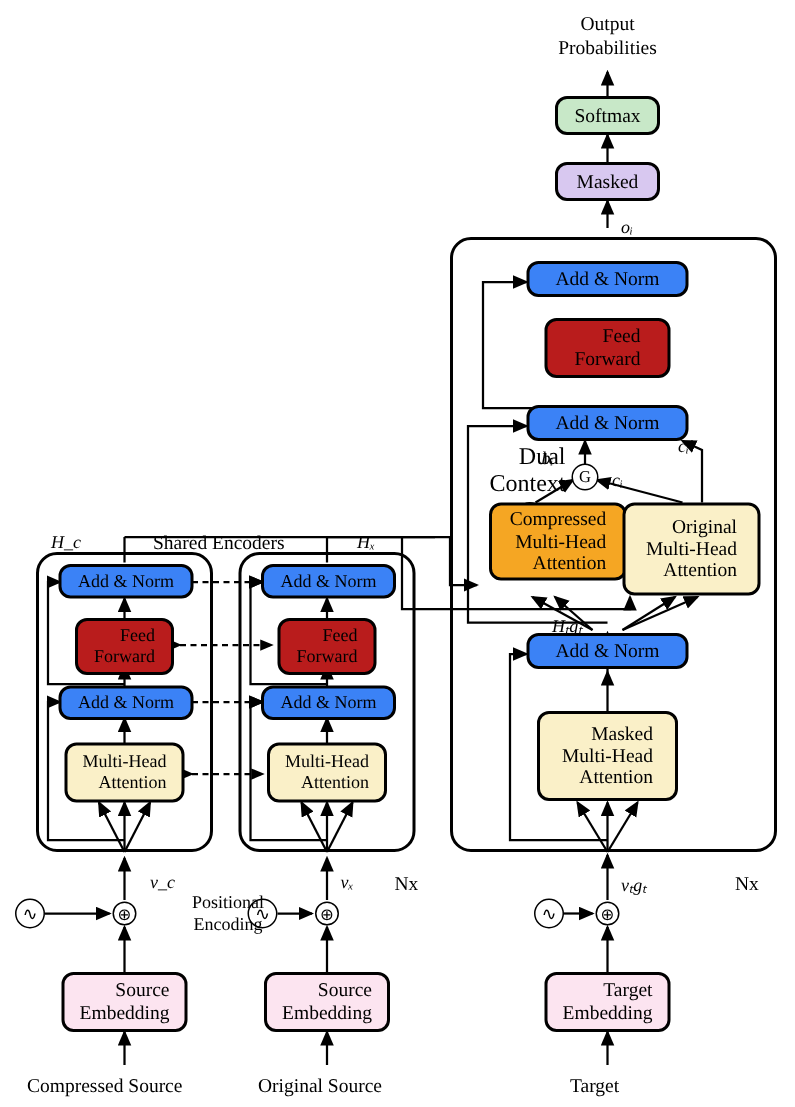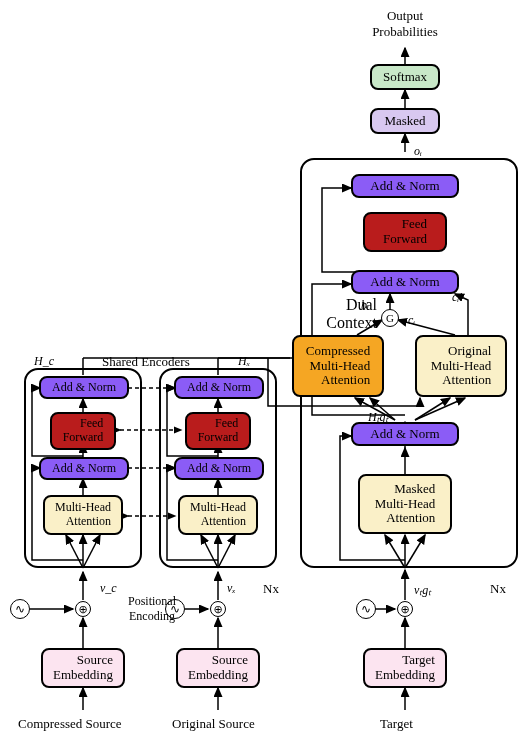--- a/index.html
+++ b/index.html
@@ -17,21 +17,21 @@
     border-radius: 8px;
     display: flex;
     align-items: center;
     justify-content: center;
     text-align: right;
     font-size: 13px;
     line-height: 1.15;
     padding: 6px 4px;
   }
   .embedding { background: #fce4f0; }
-  .addnorm { background: #8b5cf6; }
+  .addnorm { background: #3b82f6; }
   .feedforward { background: #b91c1c; }
   .mha { background: #faf0c8; }
   .compressed-mha { background: #f5a623; }
   .linear { background: #d8c8f0; }
   .softmax { background: #c8e8c8; }
   .outer-box {
     position: absolute;
     border: 2px solid #000;
     border-radius: 14px;
     background: transparent;
@@ -186,21 +186,21 @@
 Forward</div>
 <div class="block addnorm" style="left:351px; top:270px; width:108px; height:24px;">Add &amp; Norm</div>
 
 <div class="label" style="left:302px; top:296px; width:75px; font-size:16px; white-space:pre-line; text-align:right;">Dual Context
 Gate</div>
 <div class="gate-circle" style="left:381px; top:309px;">G</div>
 <div class="label sublabel" style="left:361px; top:298px;">bᵢ</div>
 <div class="label sublabel" style="left:452px; top:290px;text-align:right;">cᵢ′</div>
 <div class="label sublabel" style="left:408px; top:313px;">cᵢ</div>
 
-<div class="block compressed-mha" style="left:292px; top:335px; width:92px; height:62px; white-space:pre-line;font-family:Liberation Serif, serif;">Compressed
+<div class="block compressed-mha" style="left:326px; top:335px; width:92px; height:52px; white-space:pre-line;font-family:Liberation Serif, serif;">Compressed
 Multi-Head
 Attention</div>
 <div class="block mha" style="left:415px; top:335px; width:92px; height:62px; white-space:pre-line;">Original
 Multi-Head
 Attention</div>
 
 <div class="label sublabel" style="left:368px; top:408px;">Hₜgₜ</div>
 <div class="block addnorm" style="left:351px; top:422px; width:108px; height:24px;">Add &amp; Norm</div>
 <div class="block mha" style="left:358px; top:474px; width:94px; height:60px; white-space:pre-line;">Masked
 Multi-Head

